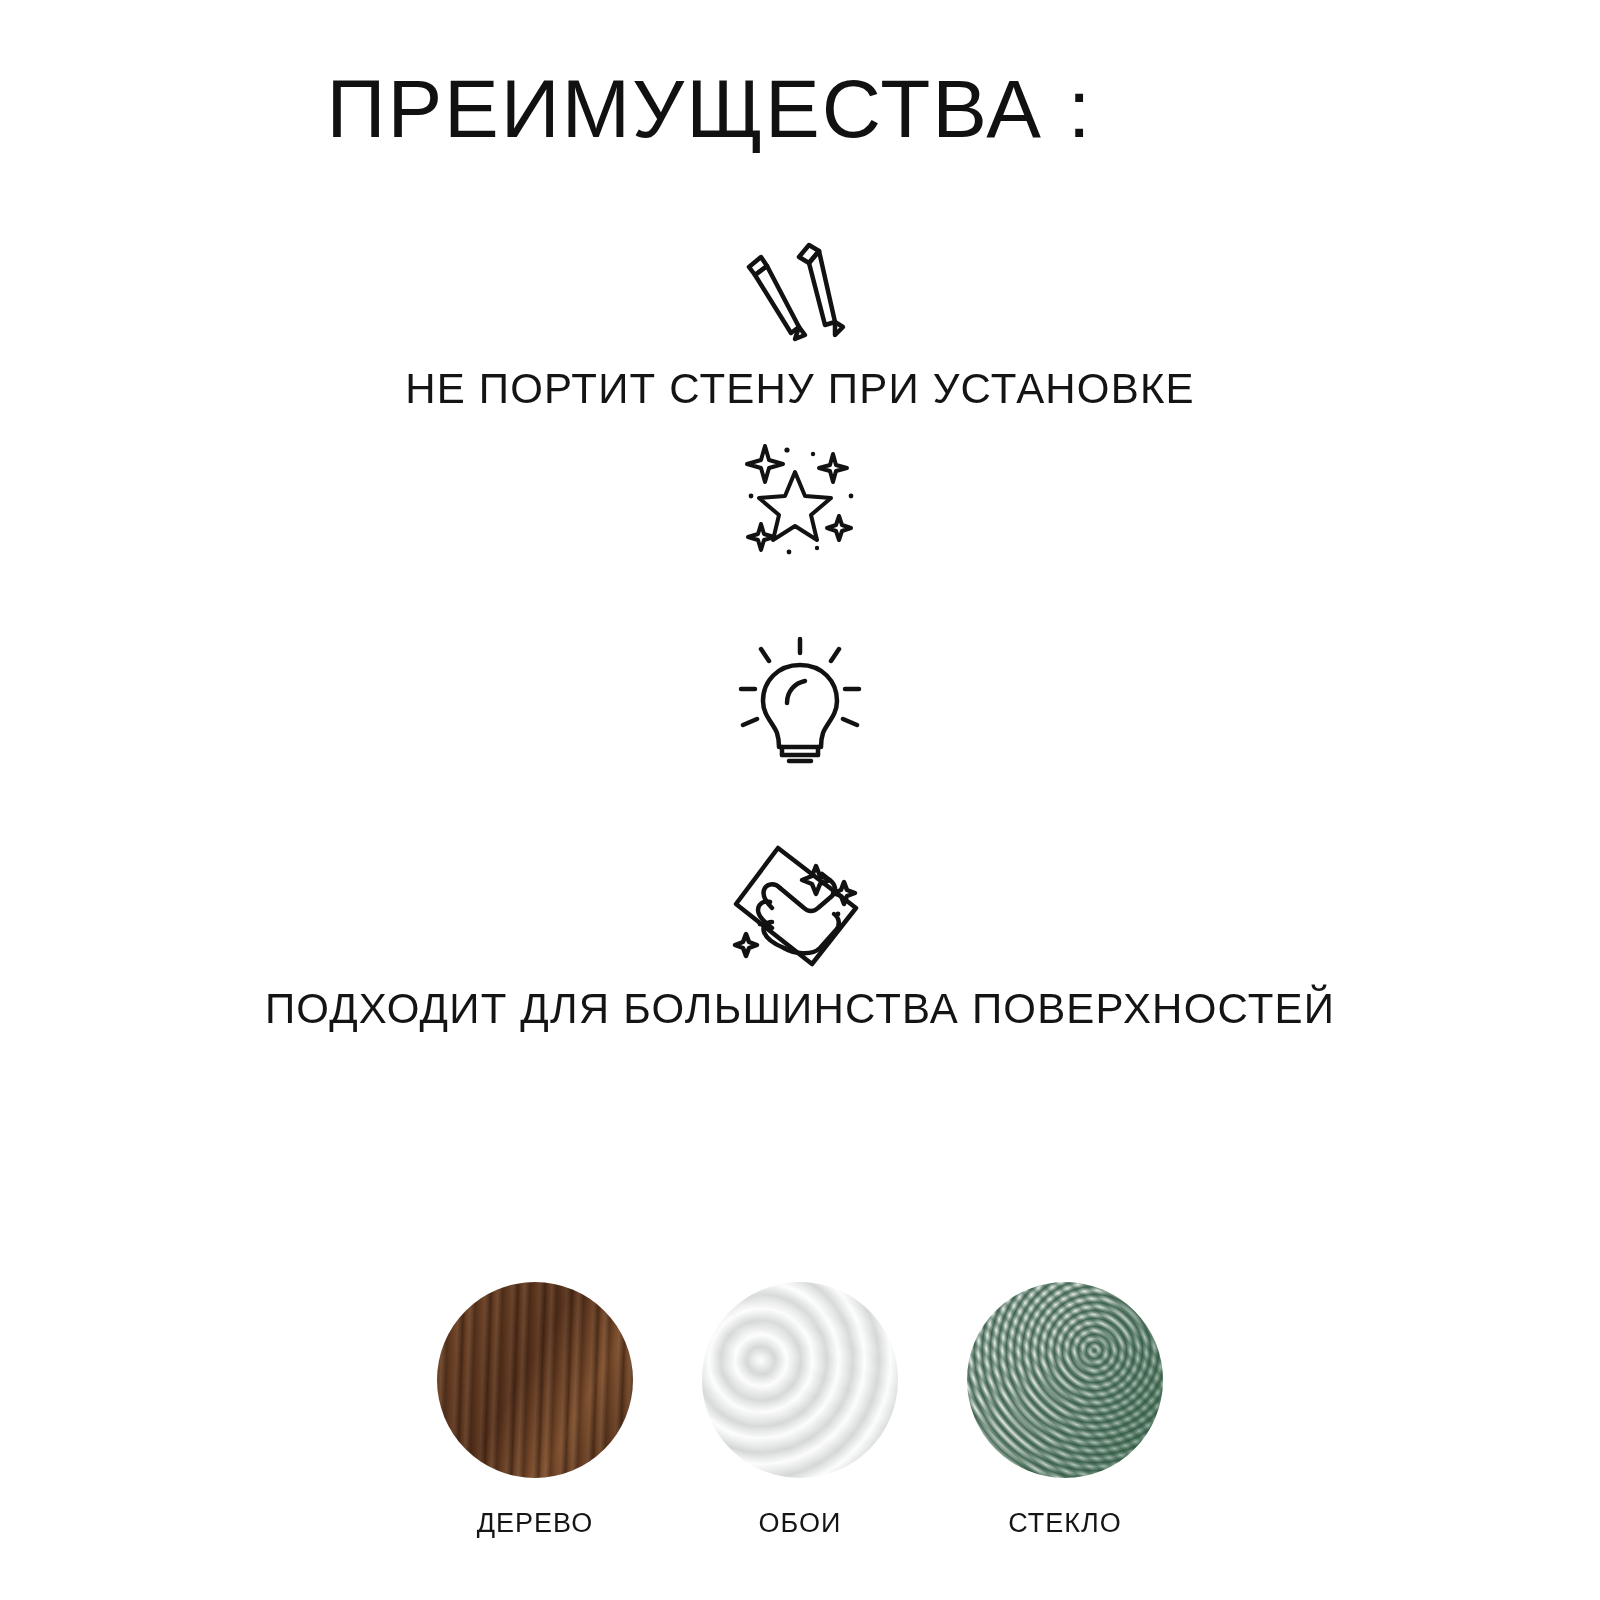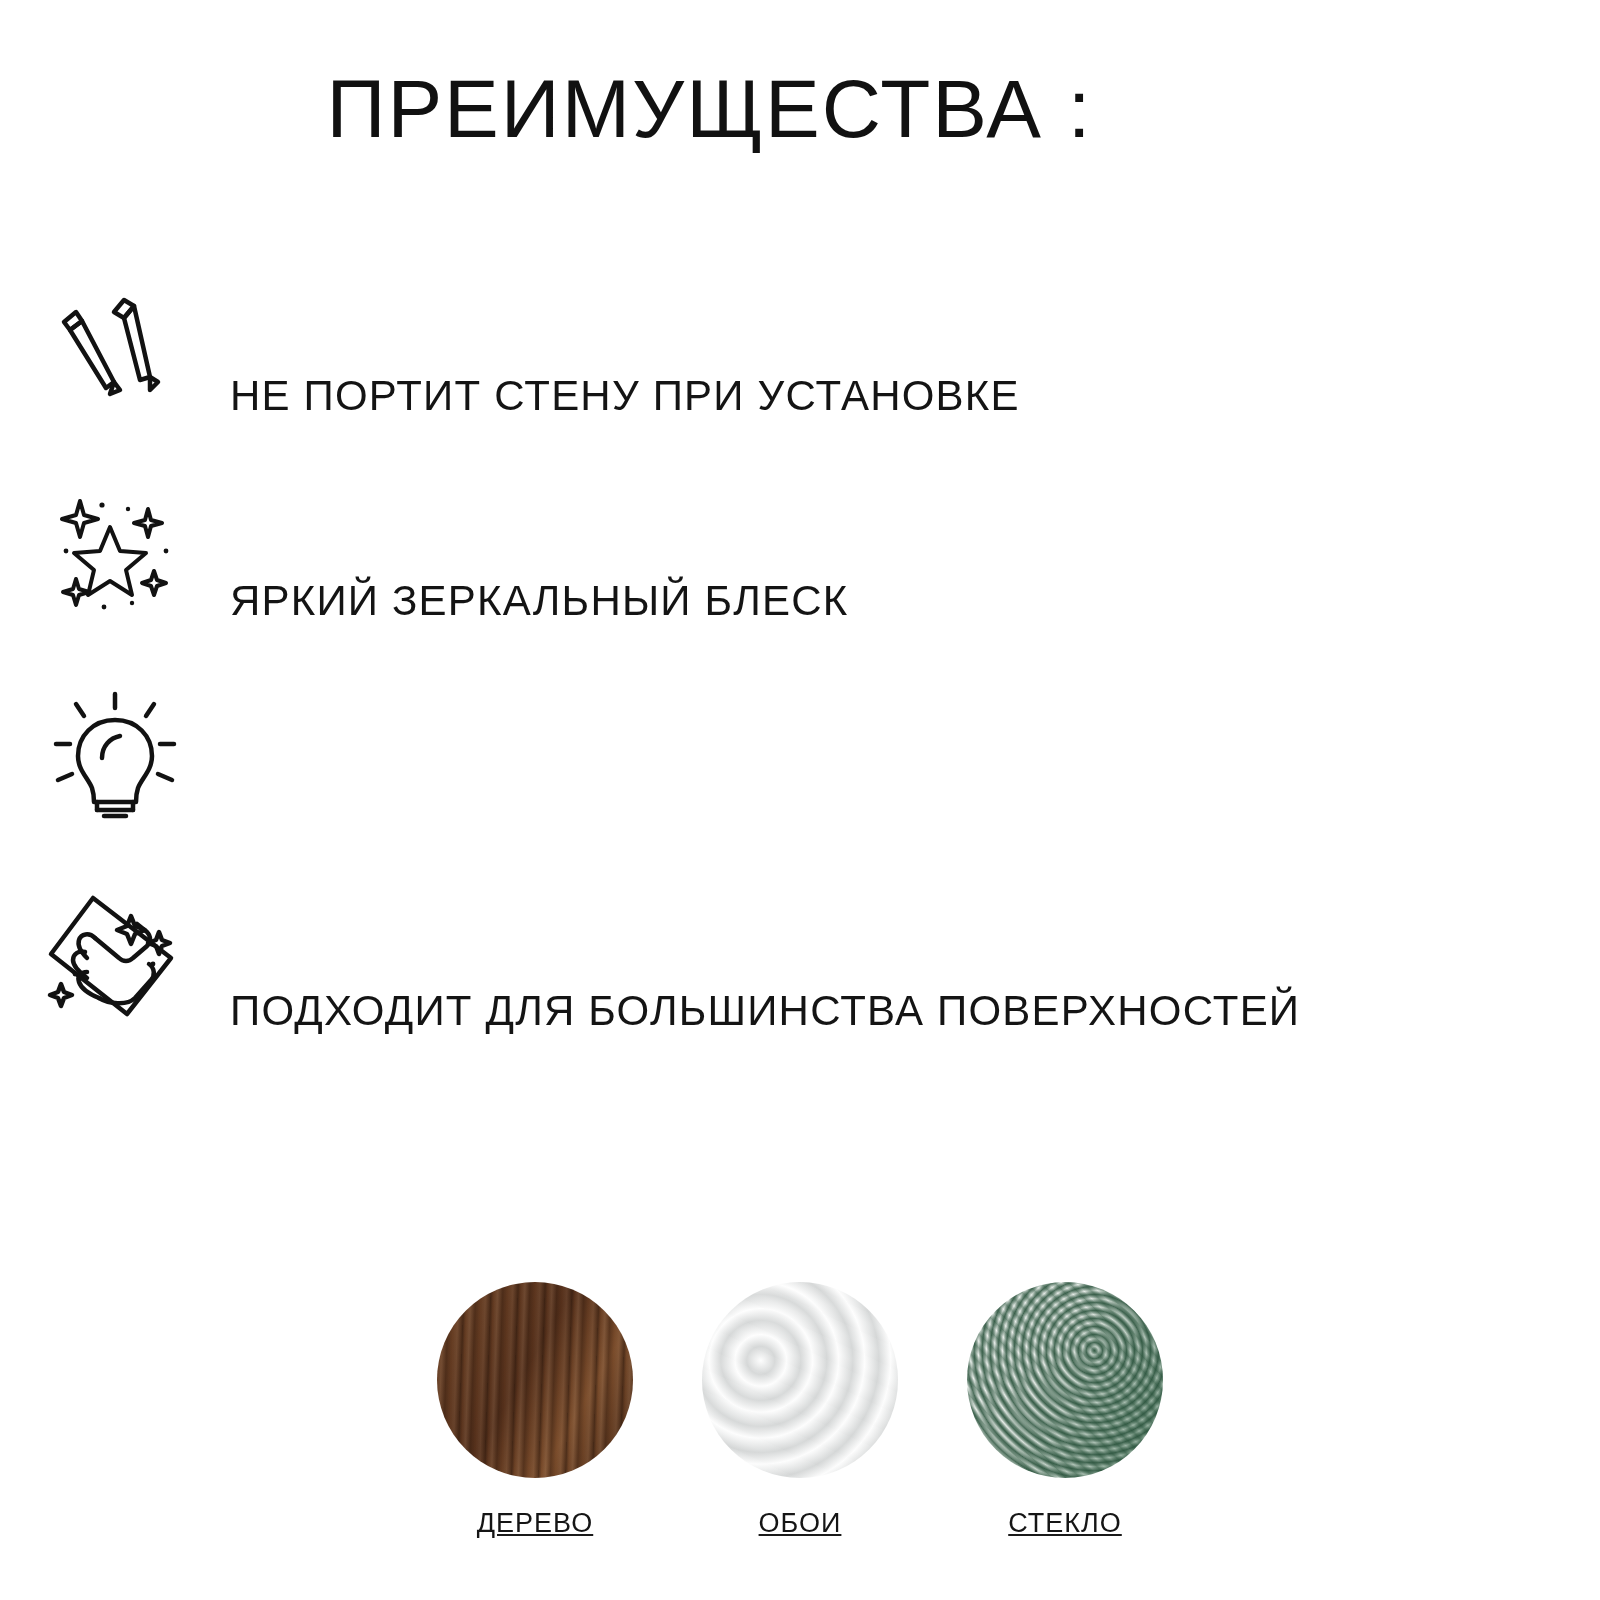--- a/index.html
+++ b/index.html
@@ -22,22 +22,23 @@
     color: #111;
     white-space: nowrap;
   }
 
   .features {
     position: absolute;
     top: 215px; left: 0; width: 1600px;
   }
   .feature-row {
     display: flex;
-    align-items: flex-end;
+    align-items: center;
     height: 205px;
+    flex-direction: column;
   }
   .feature-icon {
     width: 230px;
     min-width: 230px;
     display: flex;
     justify-content: center;
     align-items: center;
   }
   .feature-icon svg { display: block; }
   .feature-text {
@@ -47,21 +48,20 @@
     color: #141414;
     white-space: nowrap;
   }
 
   .surfaces {
     position: absolute;
     top: 1282px; left: 0; width: 1600px;
     display: flex;
     justify-content: center;
     gap: 50px;
-    text-decoration: underline;
   }
   .surface {
     width: 215px;
     display: flex;
     flex-direction: column;
     align-items: center;
   }
   .swatch {
     width: 196px; height: 196px;
     border-radius: 50%;
@@ -160,21 +160,20 @@
           <path d="M36 104 L39 114 L49 117 L39 120 L36 130 L33 120 L23 117 L33 114 Z"></path>
           <path d="M114 96 L117 105 L126 108 L117 111 L114 120 L111 111 L102 108 L111 105 Z"></path>
           <circle cx="62" cy="30" r="2.6" fill="#121212" stroke="none"></circle>
           <circle cx="88" cy="34" r="2.2" fill="#121212" stroke="none"></circle>
           <circle cx="26" cy="76" r="2.4" fill="#121212" stroke="none"></circle>
           <circle cx="126" cy="76" r="2.4" fill="#121212" stroke="none"></circle>
           <circle cx="64" cy="132" r="2.4" fill="#121212" stroke="none"></circle>
           <circle cx="92" cy="128" r="2.2" fill="#121212" stroke="none"></circle>
         </svg>
       </div>
-      <div class="feature-text">ЯРКИЙ ЗЕРКАЛЬНЫЙ БЛЕСК</div>
     </div>
 
     <div class="feature-row">
       <div class="feature-icon">
         <svg width="150" height="150" viewBox="0 0 150 150" fill="none" stroke="#121212" stroke-width="4.5" stroke-linecap="round" stroke-linejoin="round">
           <path d="M75 40 C53 40 38 56 38 76 C38 90 48 98 52 108 C54 114 54 118 54 122 L96 122 C96 118 96 114 98 108 C102 98 112 90 112 76 C112 56 97 40 75 40 Z"></path>
           <path d="M57 122 L57 130 M93 122 L93 130"></path>
           <path d="M57 130 L93 130"></path>
           <path d="M64 136 L86 136"></path>
           <path d="M62 78 C62 66 70 58 80 56"></path>

